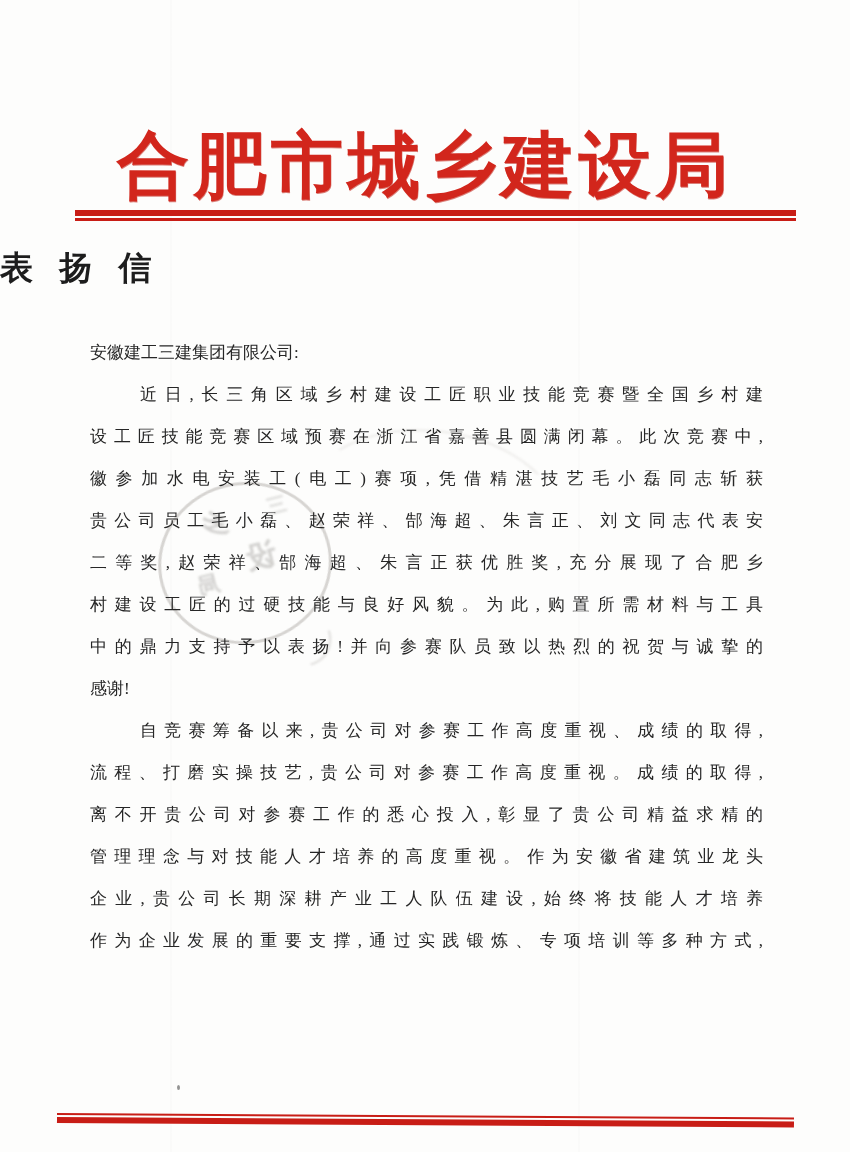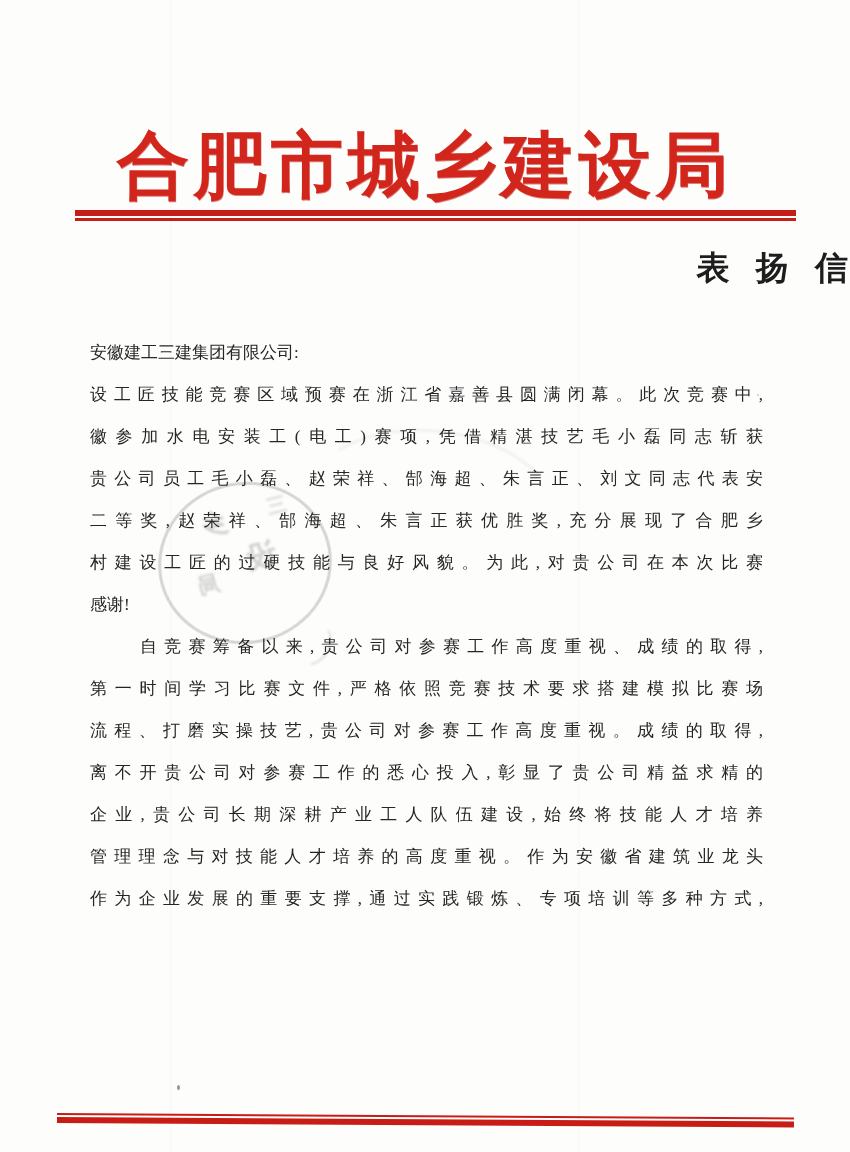--- a/index.html
+++ b/index.html
@@ -42,21 +42,21 @@
     left: 57px; width: 737px; top: 1113px;
     transform: rotate(0.35deg); transform-origin: left center;
   }
   .bottom-rule .thin { height: 2px; }
   .bottom-rule .gap { height: 1.5px; }
   .bottom-rule .thick { height: 6px; }
 
   
   .doc-title {
     position: absolute; left: 0; right: 0; top: 246px;
-    text-align: right;
+    text-align: left;
     font-size: 33px; font-weight: 700;
     color: #1d1d1d;
     word-spacing: 14px; letter-spacing: 2px;
     white-space: nowrap;
   }
 
   
   .body-block {
     position: absolute; left: 90px; top: 332px; width: 673px;
     color: #262626;
@@ -133,32 +133,33 @@
     <div class="stamp-mark m1">乡</div>
     <div class="stamp-mark m2">设</div>
     <div class="stamp-mark m3">局</div>
     <div class="stamp-mark m4">三</div>
     <div class="stamp-arc2"></div>
     <div class="stamp-tail"></div>
   </div>
 
   <div class="body-block" id="letter-body">
       <div class="line short">安徽建工三建集团有限公司:</div>
+      <div class="line indent fill">近日,长三角区域乡村建设工匠职业技能竞赛暨全国乡村建</div>
       <div class="line fill">设工匠技能竞赛区域预赛在浙江省嘉善县圆满闭幕。此次竞赛中,</div>
       <div class="line fill">徽参加水电安装工(电工)赛项,凭借精湛技艺毛小磊同志斩获</div>
       <div class="line fill">贵公司员工毛小磊、赵荣祥、郜海超、朱言正、刘文同志代表安</div>
       <div class="line fill">二等奖,赵荣祥、郜海超、朱言正获优胜奖,充分展现了合肥乡</div>
-      <div class="line fill">村建设工匠的过硬技能与良好风貌。为此,对贵公司在本次比赛</div>
+      <div class="line fill">村建设工匠的过硬技能与良好风貌。为此,购置所需材料与工具</div>
+      <div class="line fill">中的鼎力支持予以表扬!并向参赛队员致以热烈的祝贺与诚挚的</div>
       <div class="line short">感谢!</div>
       <div class="line indent fill">自竞赛筹备以来,贵公司对参赛工作高度重视、成绩的取得,</div>
-      <div class="line fill">第一时间学习比赛文件,严格依照竞赛技术要求搭建模拟比赛场</div>
       <div class="line fill">流程、打磨实操技艺,贵公司对参赛工作高度重视。成绩的取得,</div>
       <div class="line fill">离不开贵公司对参赛工作的悉心投入,彰显了贵公司精益求精的</div>
+      <div class="line fill">管理理念与对技能人才培养的高度重视。作为安徽省建筑业龙头</div>
       <div class="line fill">企业,贵公司长期深耕产业工人队伍建设,始终将技能人才培养</div>
-      <div class="line fill">管理理念与对技能人才培养的高度重视。作为安徽省建筑业龙头</div>
       <div class="line fill">作为企业发展的重要支撑,通过实践锻炼、专项培训等多种方式,</div>
     </div>
 
   <div class="rule bottom-rule">
     <div class="bar thin"></div>
     <div class="gap"></div>
     <div class="bar thick"></div>
   </div>
 
   <div class="speck speck-1"></div>

